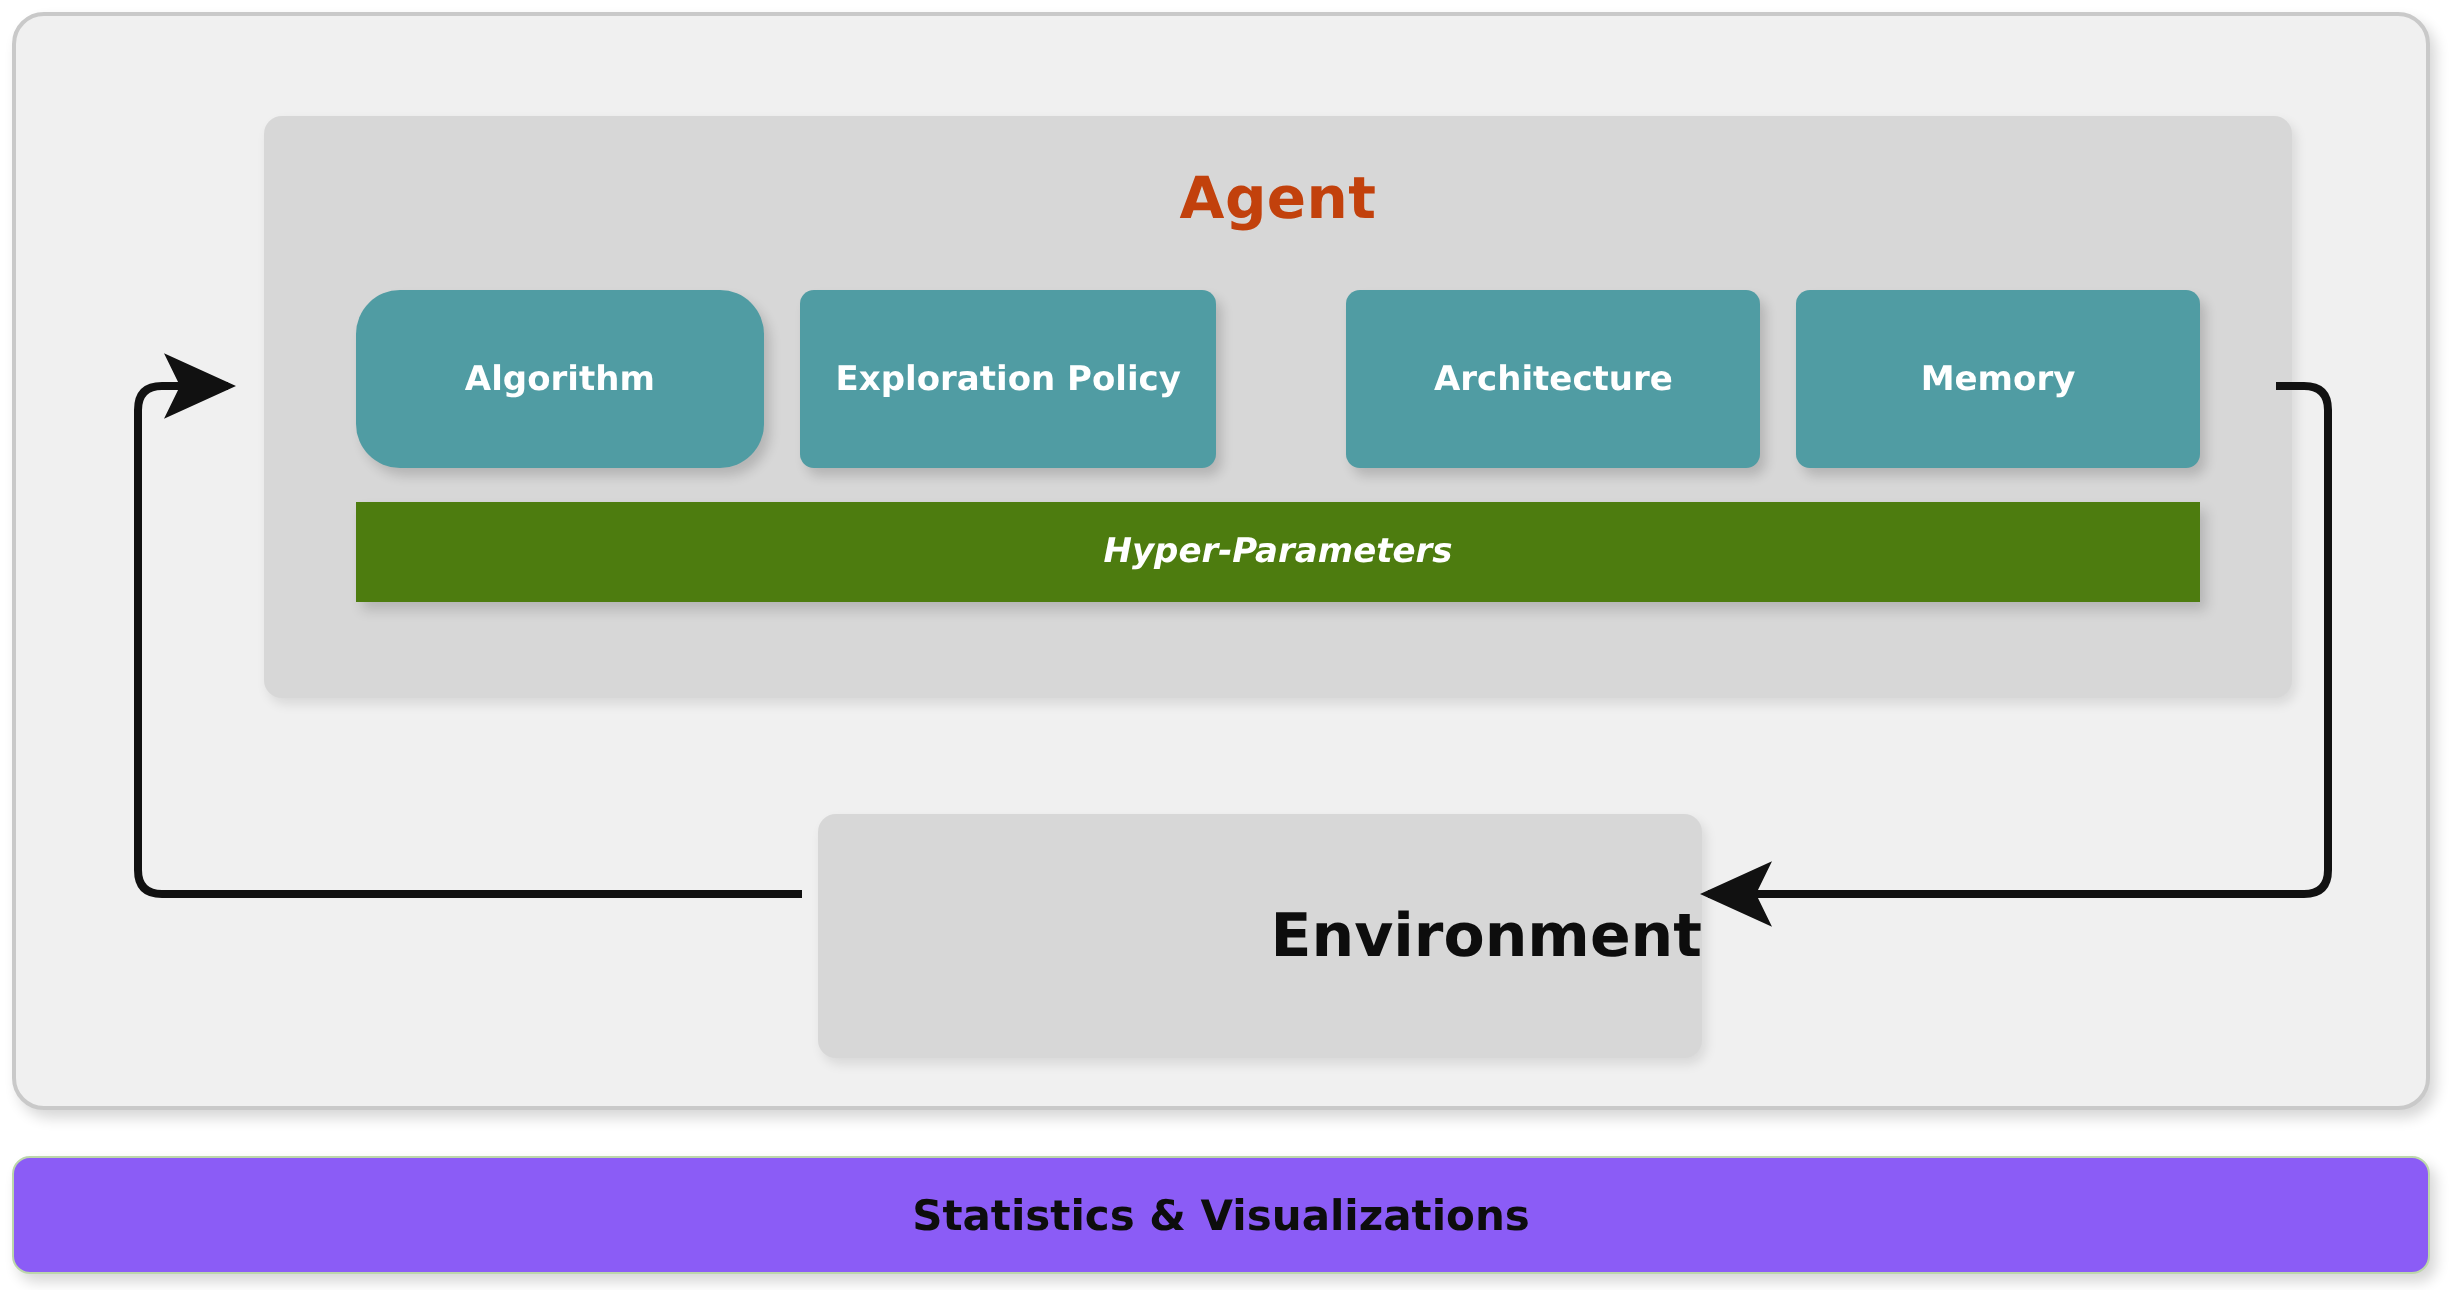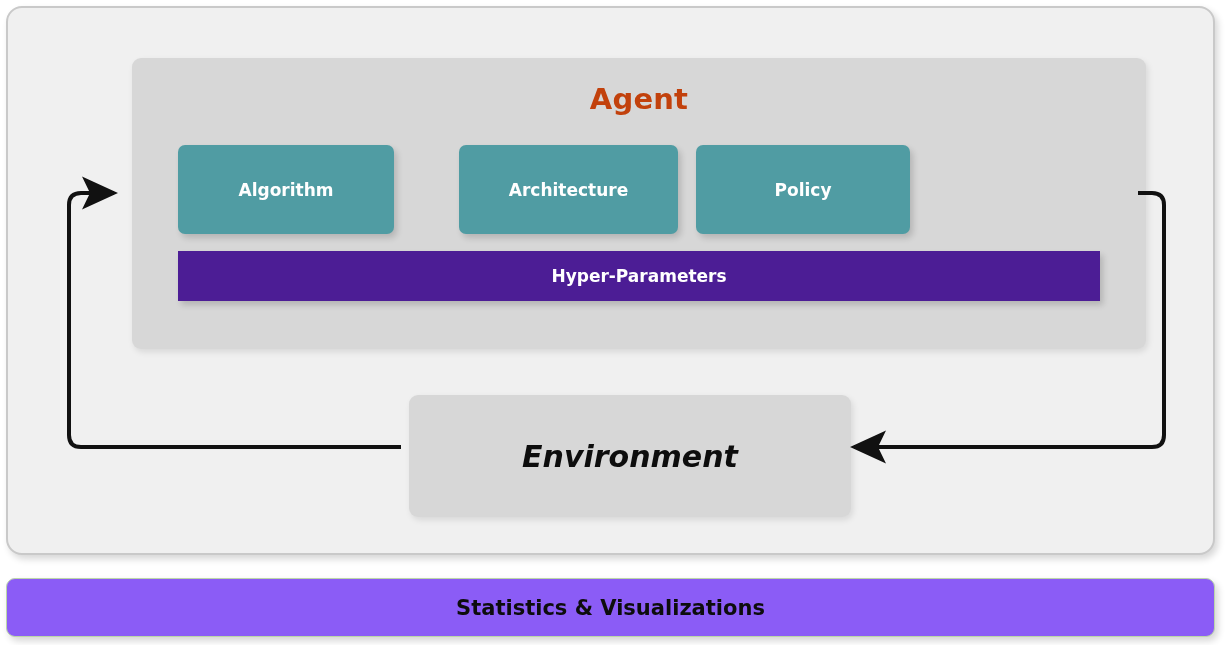--- a/index.html
+++ b/index.html
@@ -76,56 +76,56 @@
     align-items: center;
     justify-content: center;
     color: #ffffff;
     font-size: 17px;
     font-weight: bold;
     box-shadow: 3px 4px 6px rgba(0,0,0,0.16);
     text-align: center;
     padding: 0 6px;
     box-sizing: border-box;
   }
-  .component-card.w-algorithm { width: 216px; }
+  .component-card.w-algorithm { width: 216px; border-radius: 22px; }
   .component-card.w-exploration { width: 221px; }
   .component-card.w-architecture { width: 219px; margin-left: 47px; }
   .component-card.w-memory { width: 214px; }
 
   
   .hyper-bar {
     position: absolute;
     left: 170px;
     top: 243px;
     width: 922px;
     height: 50px;
-    background: #4c1d95;
+    background: #4d7c0f;
     display: flex;
     align-items: center;
     justify-content: center;
     color: #ffffff;
     font-size: 17px;
     font-weight: bold;
     box-shadow: 3px 4px 6px rgba(0,0,0,0.16);
+    font-style: italic;
   }
 
   
   .environment-box {
     position: absolute;
     left: 401px;
-    top: 387px;
+    top: 399px;
     width: 442px;
     height: 122px;
     background: #d7d7d7;
     border-radius: 9px;
     display: flex;
     align-items: center;
-    justify-content: center;
+    justify-content: flex-end;
     box-shadow: 2px 3px 6px rgba(0,0,0,0.10);
-    font-style: italic;
   }
   .environment-title {
     font-size: 30px;
     font-weight: bold;
     color: #0d0d0d;
   }
 
   
   .loop-svg {
     position: absolute;
@@ -163,22 +163,23 @@
 <div id="stage">
 
   <div class="outer-panel">
 
     <div class="agent-box">
       <div class="agent-title">Agent</div>
     </div>
 
     <div class="component-row">
       <div class="component-card w-algorithm">Algorithm</div>
+      <div class="component-card w-exploration">Exploration Policy</div>
       <div class="component-card w-architecture">Architecture</div>
-      <div class="component-card w-memory">Policy</div>
+      <div class="component-card w-memory">Memory</div>
     </div>
 
     <div class="hyper-bar">Hyper-Parameters</div>
 
     <div class="environment-box">
       <div class="environment-title">Environment</div>
     </div>
   </div>
 
   <svg class="loop-svg" viewBox="0 0 1225 645">

